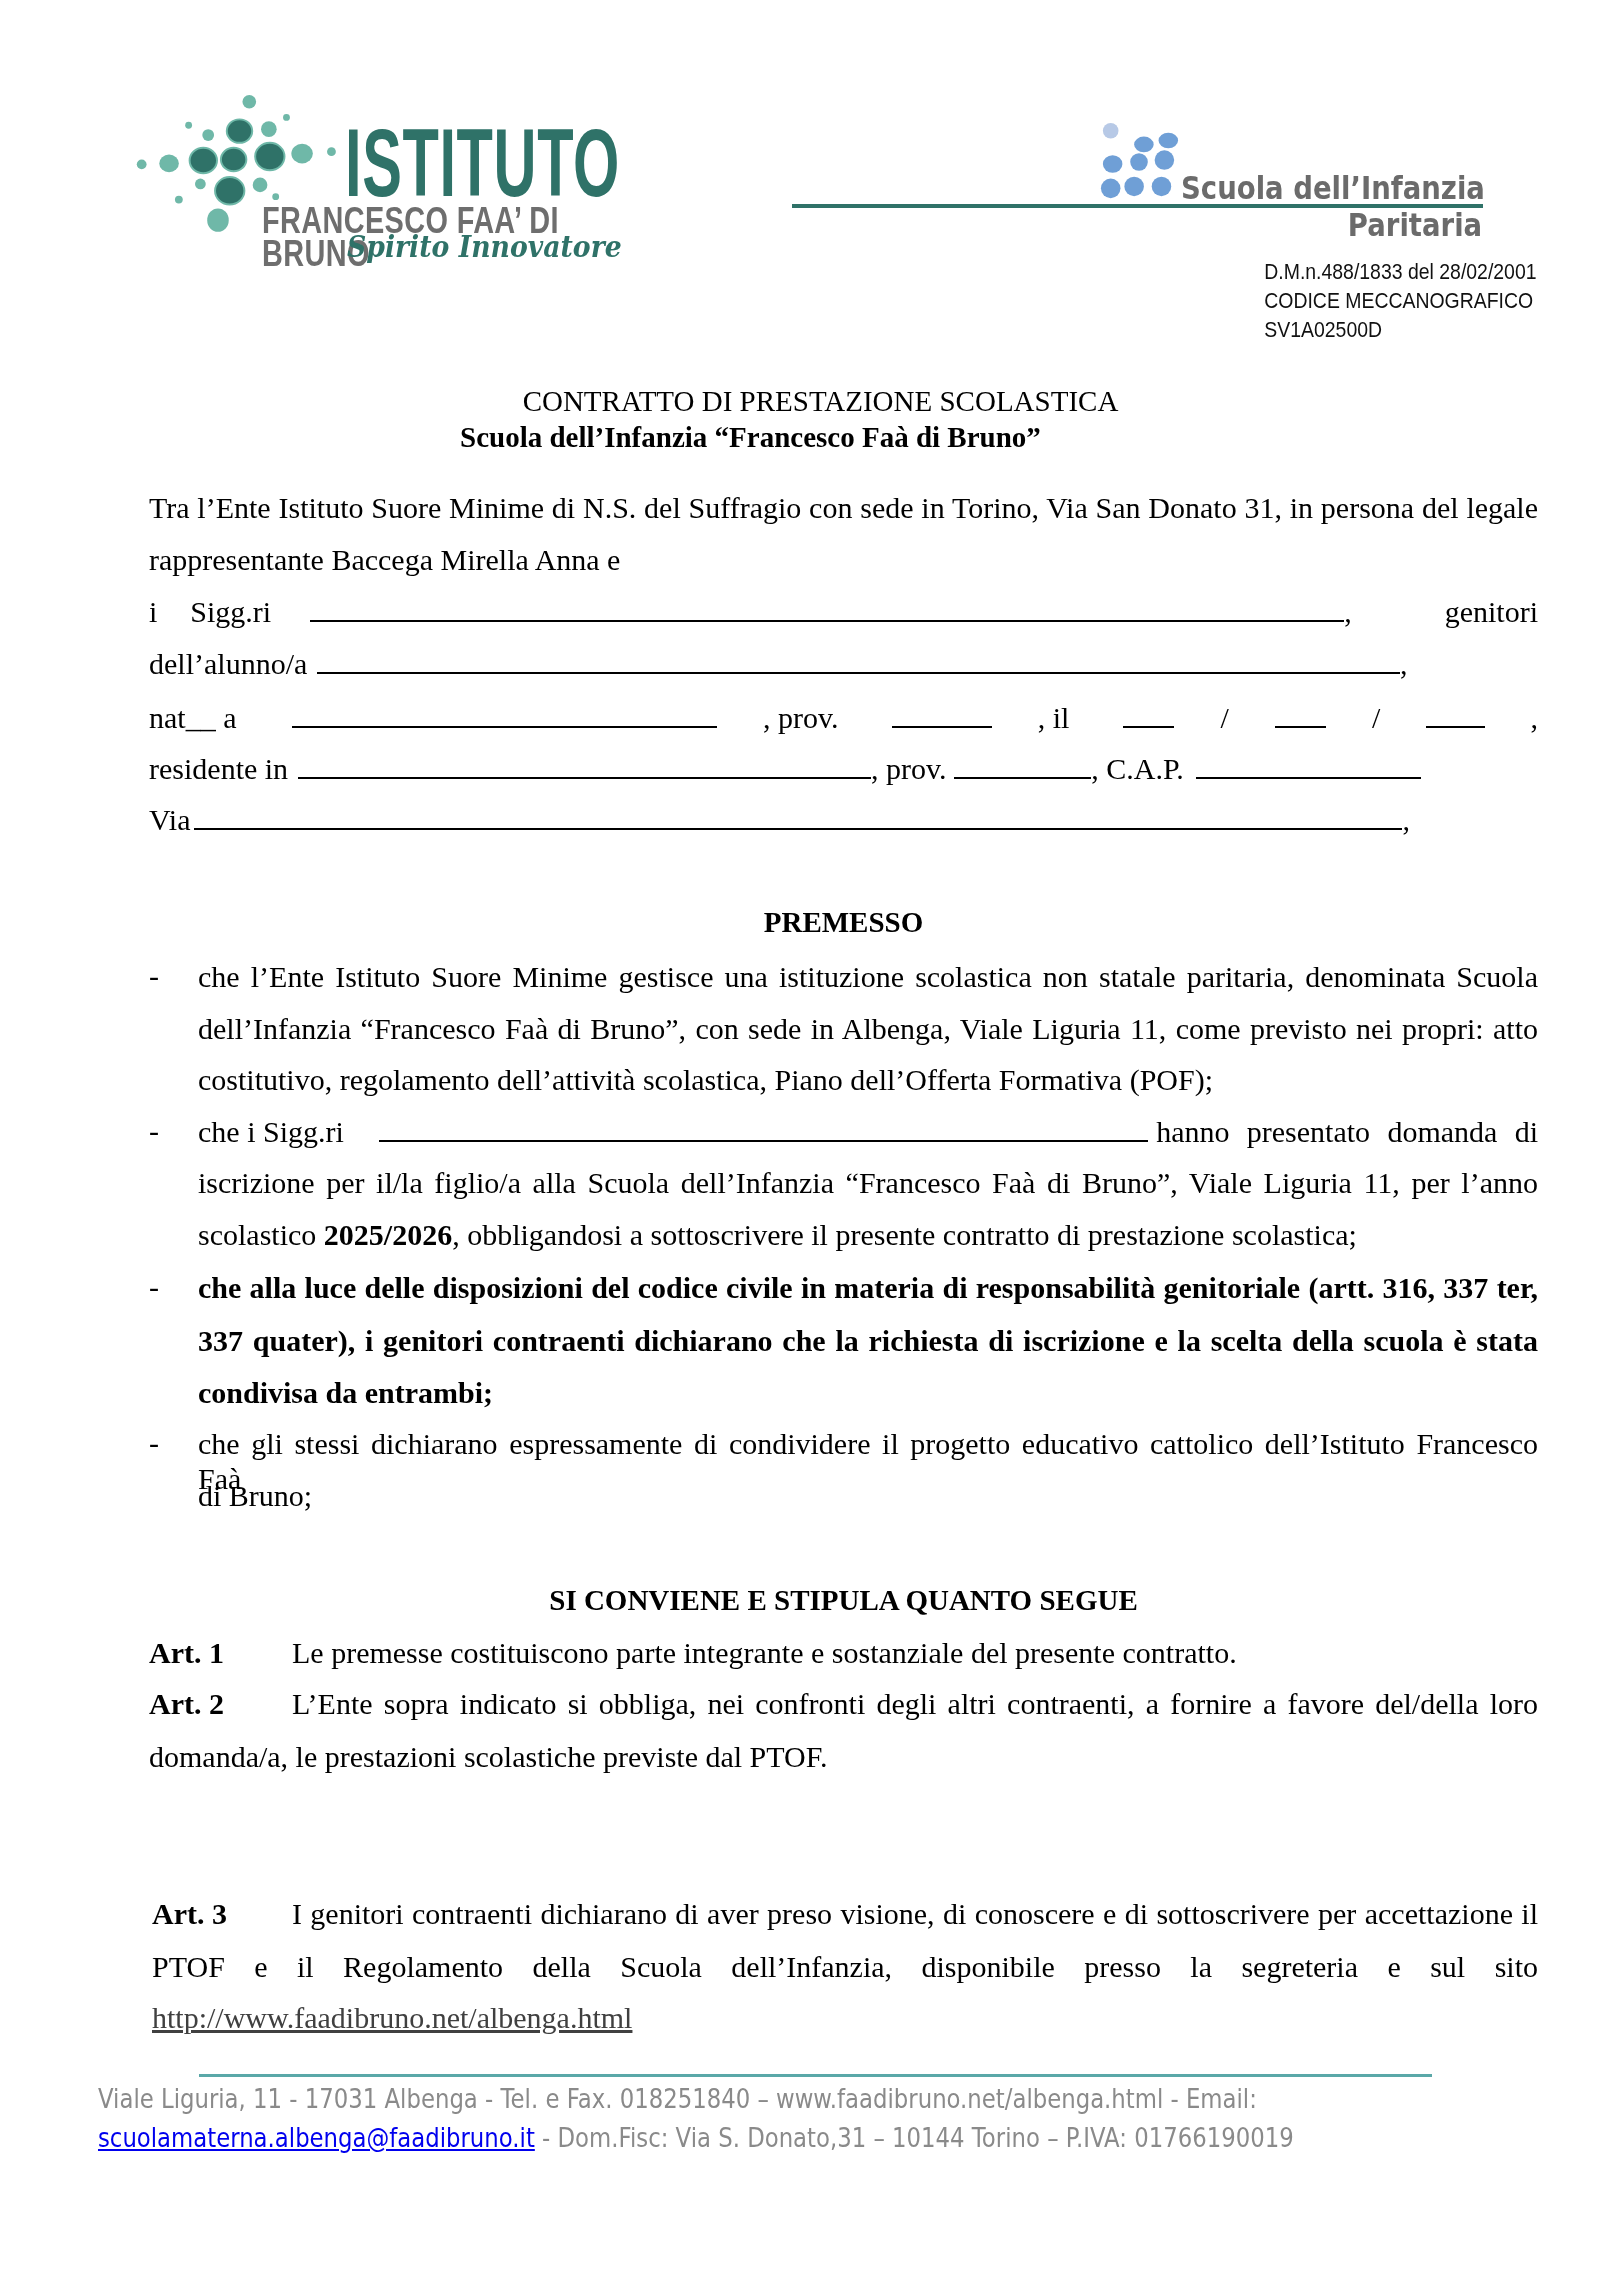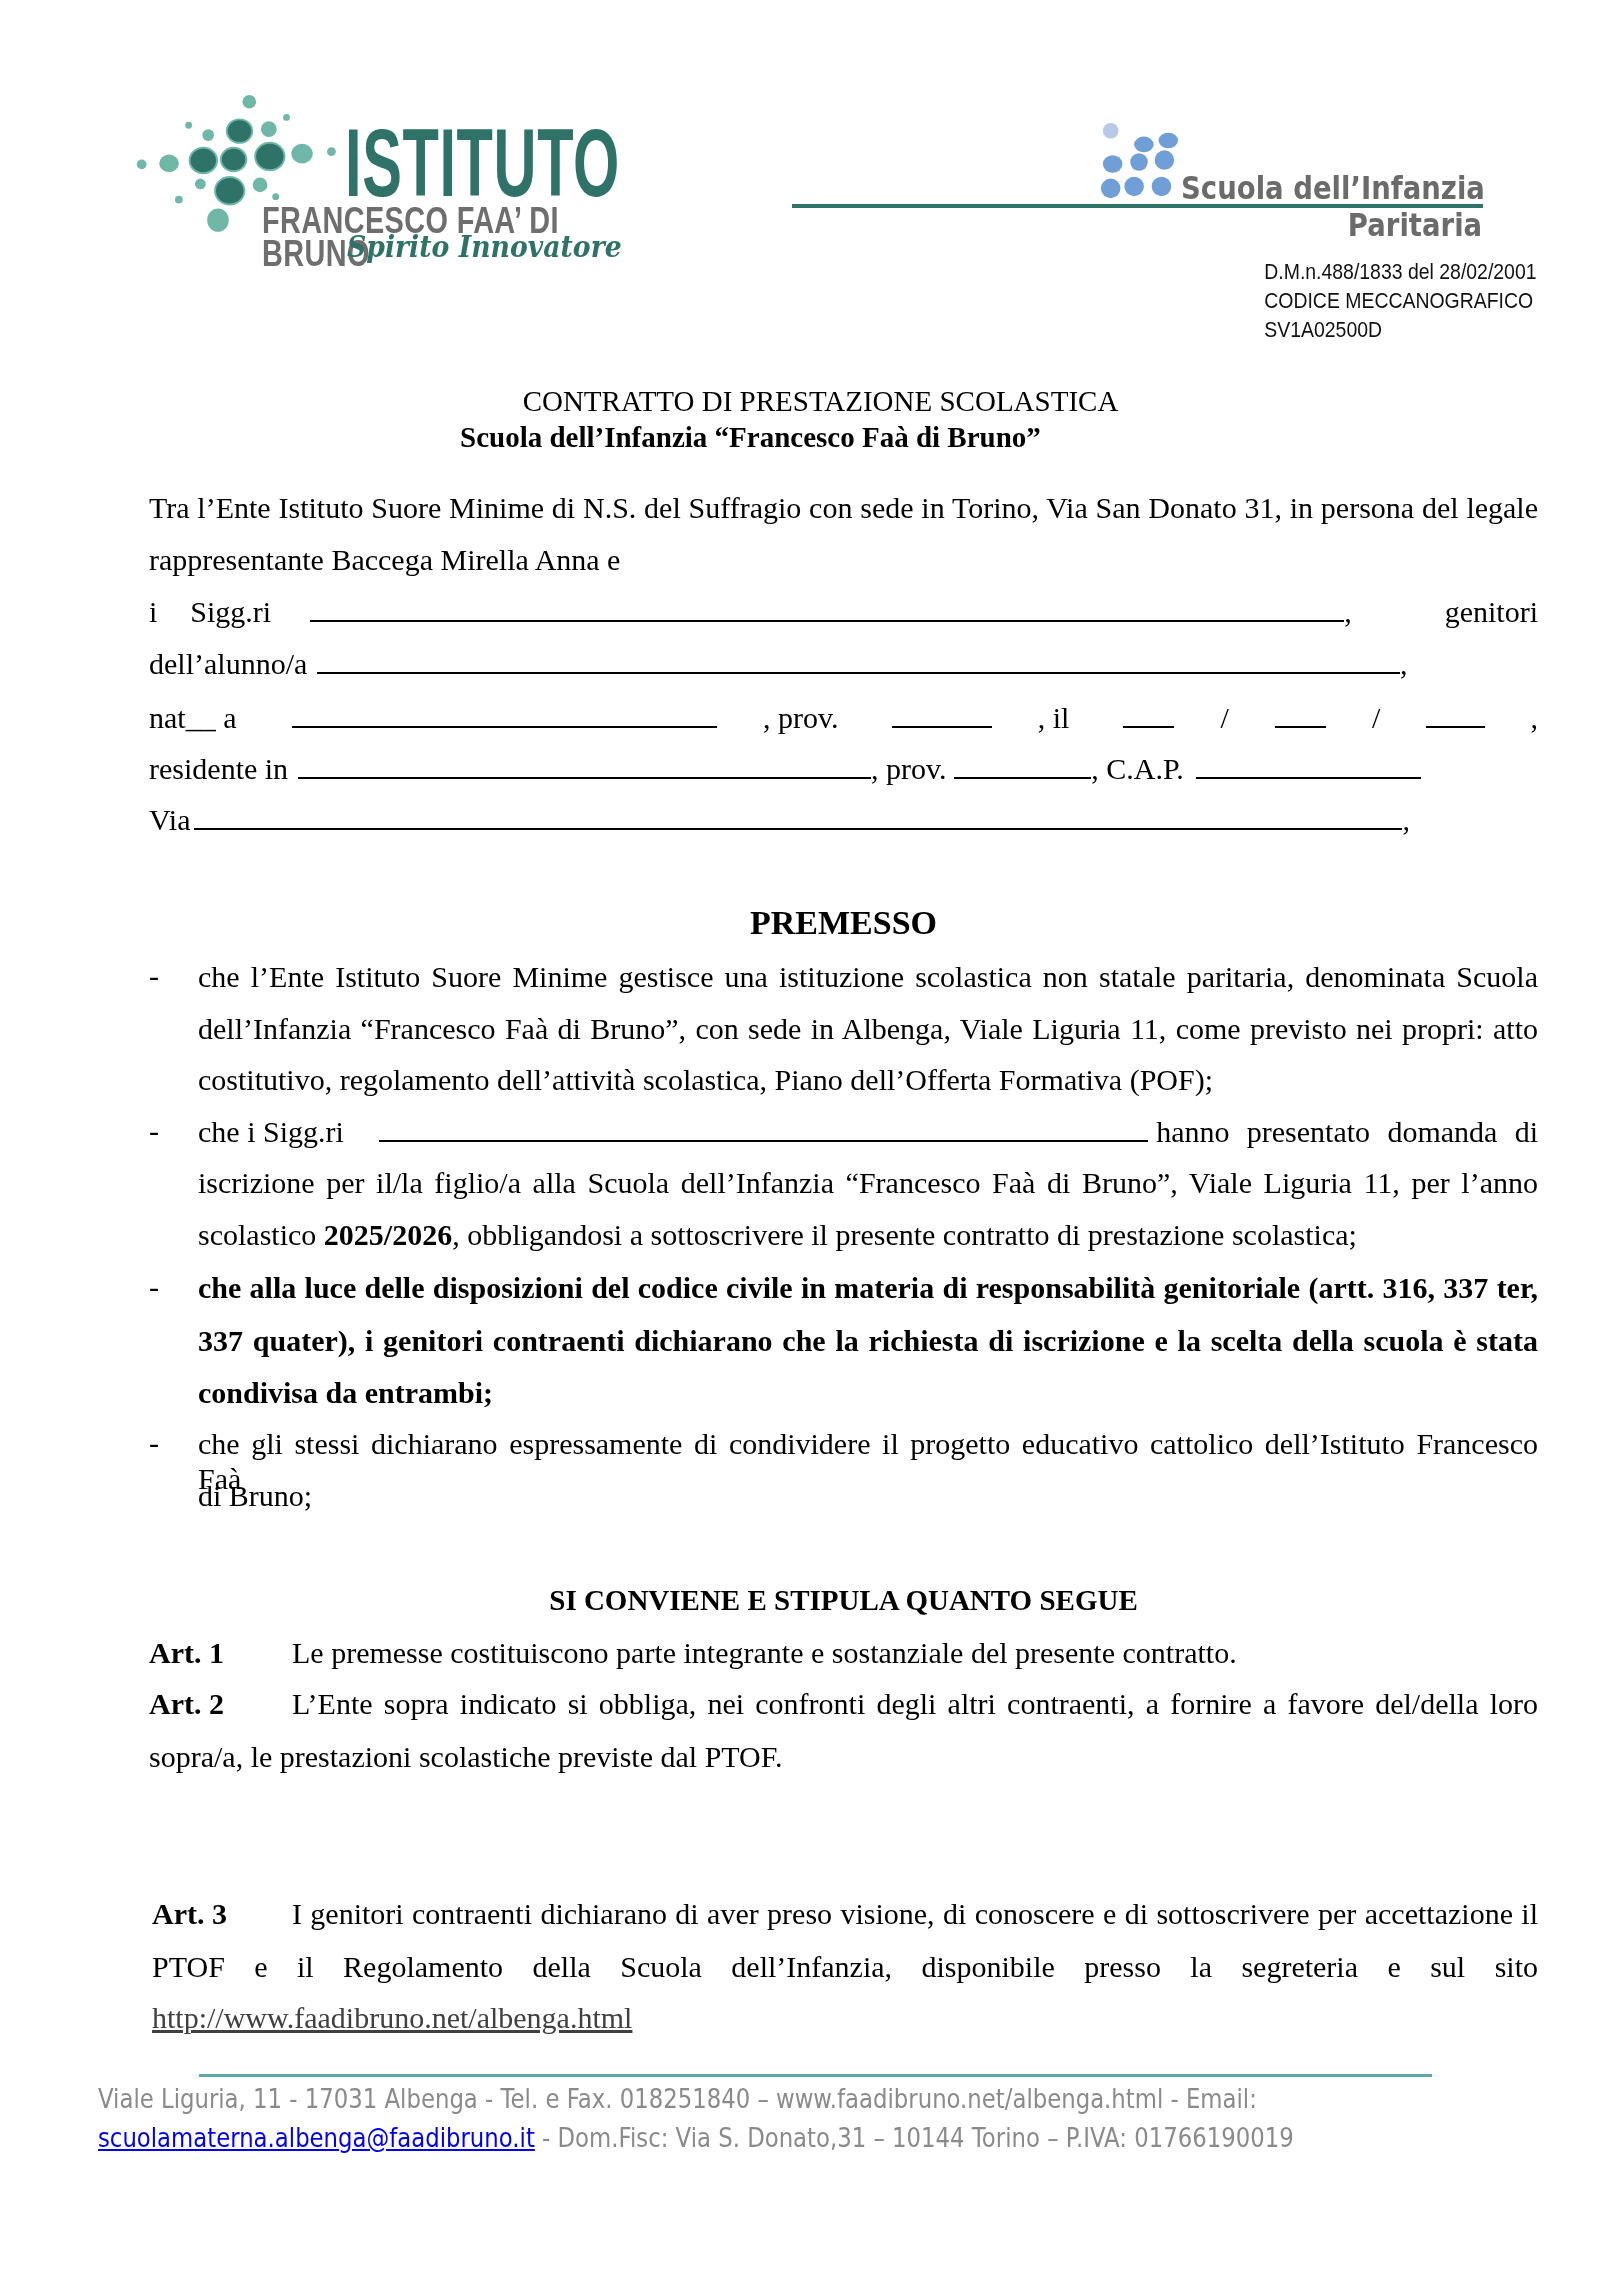--- a/index.html
+++ b/index.html
@@ -141,21 +141,21 @@
   <span>, C.A.P.</span>
   <span class="blank" style="width:225px;margin-left:11.8px"></span>
 </div>
 
 <div class="rowline" style="top:802px;">
   <span>Via</span>
   <span class="blank" style="width:1208px;margin-left:3.9px"></span>
   <span>,</span>
 </div>
 
-<div class="t center bold" style="left:149px;top:905px;width:1389px;font-size:34px;">PREMESSO</div>
+<div class="t center bold" style="left:149px;top:905px;width:1389px;font-size:29px;">PREMESSO</div>
 
 <div class="bullet" style="top:959px;">-</div>
 <div class="t justify" style="left:198px;top:959px;width:1340px;">che l’Ente Istituto Suore Minime gestisce una istituzione scolastica non statale paritaria, denominata Scuola</div>
 <div class="t justify" style="left:198px;top:1011px;width:1340px;">dell’Infanzia “Francesco Faà di Bruno”, con sede in Albenga, Viale Liguria 11, come previsto nei propri: atto</div>
 <div class="t" style="left:198px;top:1062px;">costitutivo, regolamento dell’attività scolastica, Piano dell’Offerta Formativa (POF);</div>
 
 <div class="bullet" style="top:1114px;">-</div>
 <div class="rowline" style="left:198px;width:1340px;top:1114px;">
   <span>che i Sigg.ri</span>
   <span class="blank" style="width:769px;margin-left:35px"></span>
@@ -173,21 +173,21 @@
 <div class="t justify" style="left:198px;top:1426px;width:1340px;">che gli stessi dichiarano espressamente di condividere il progetto educativo cattolico dell’Istituto Francesco Faà</div>
 <div class="t" style="left:198px;top:1478px;">di Bruno;</div>
 
 <div class="t center bold" style="left:149px;top:1583px;width:1389px;font-size:29px;">SI CONVIENE E STIPULA QUANTO SEGUE</div>
 
 <div class="t bold" style="left:149px;top:1635px;">Art. 1</div>
 <div class="t" style="left:292px;top:1635px;">Le premesse costituiscono parte integrante e sostanziale del presente contratto.</div>
 
 <div class="t bold" style="left:149px;top:1686px;">Art. 2</div>
 <div class="t justify" style="left:292px;top:1686px;width:1246px;">L’Ente sopra indicato si obbliga, nei confronti degli altri contraenti, a fornire a favore del/della loro</div>
-<div class="t" style="left:149px;top:1739px;">sopra/a, le prestazioni scolastiche previste dal PTOF.</div>
+<div class="t" style="left:149px;top:1739px;">domanda/a, le prestazioni scolastiche previste dal PTOF.</div>
 
 <div class="t bold" style="left:152px;top:1896px;">Art. 3</div>
 <div class="t justify" style="left:292px;top:1896px;width:1246px;">I genitori contraenti dichiarano di aver preso visione, di conoscere e di sottoscrivere per accettazione il</div>
 <div class="t justify" style="left:152px;top:1949px;width:1386px;">PTOF e il Regolamento della Scuola dell’Infanzia, disponibile presso la segreteria e sul sito</div>
 <div class="t" style="left:152px;top:2000px;"><a class="link" href="#">http://www.faadibruno.net/albenga.html</a></div>
 
 <div class="footer-rule"></div>
 <div class="footer" style="top:2082px;">
   <span class="inner">Viale Liguria, 11  - 17031 Albenga -  Tel. e Fax. 018251840 – www.faadibruno.net/albenga.html - Email:</span>
 </div>

